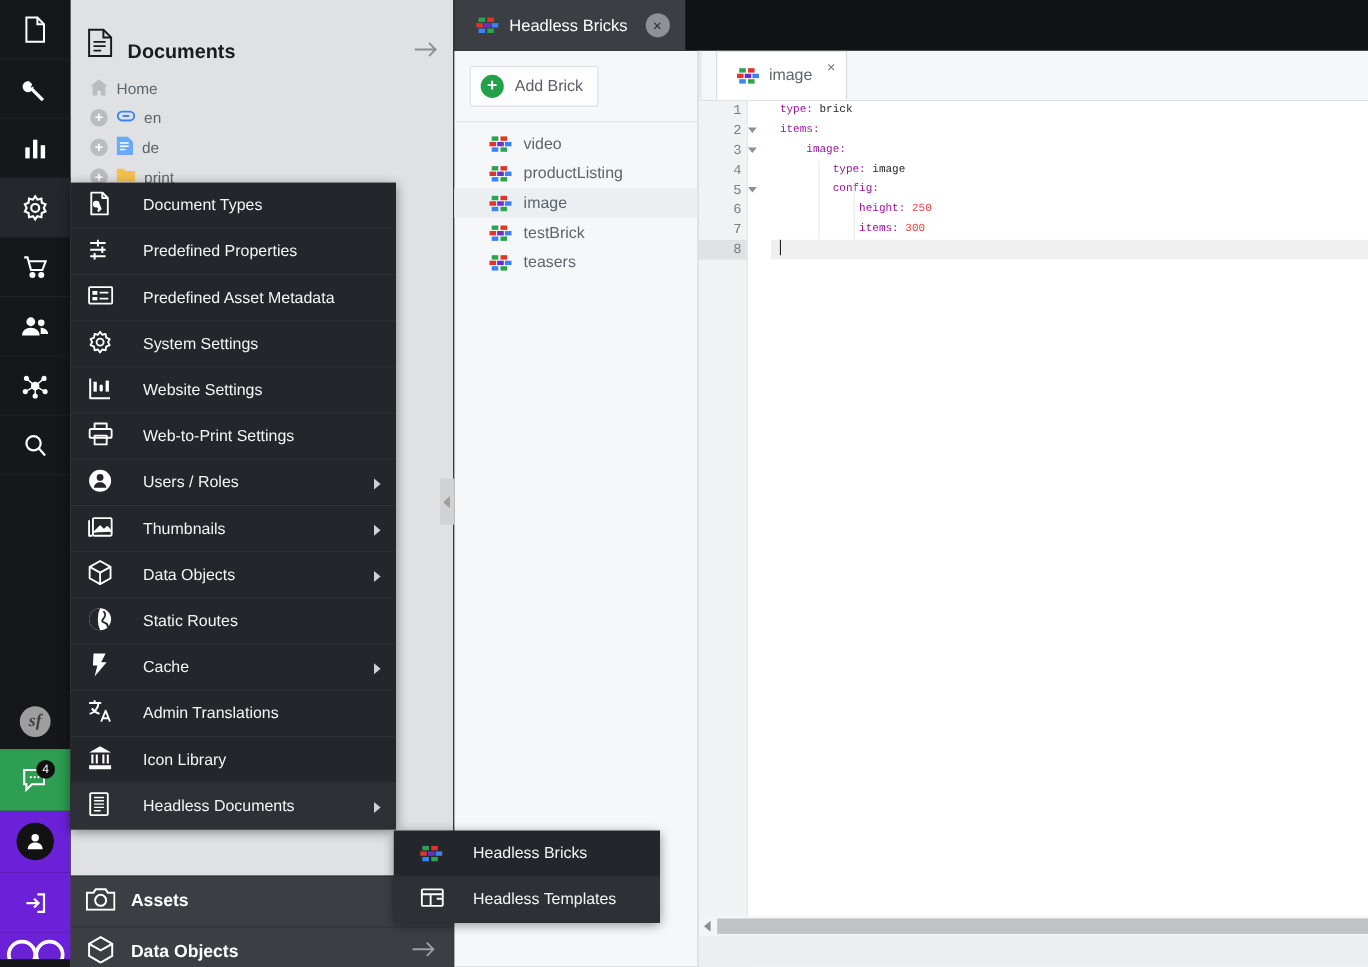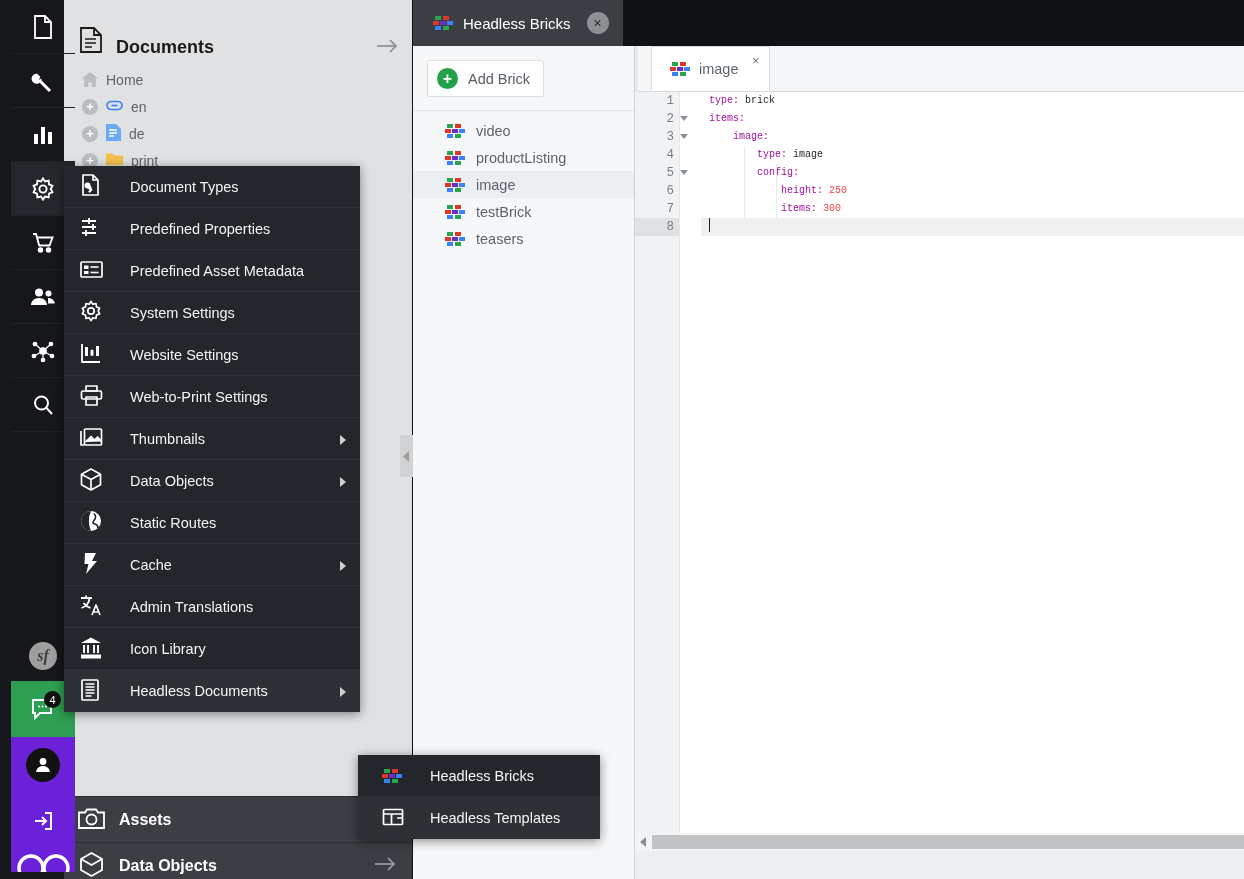--- a/index.html
+++ b/index.html
@@ -7,21 +7,21 @@
     width: 1244px; height: 879px;
     overflow: hidden;
     font-family: "Liberation Sans", sans-serif;
     background: #0d0f12;
   }
   #root { position: relative; width: 1244px; height: 879px; }
 
   
   .rail {
     position: absolute; left: 0; top: 0; width: 64px; height: 879px;
-    background: #15171b; z-index: 40; padding-left: 11px;
+    background: #15171b; z-index: 40;
   }
   .rail-btn {
     position: relative; width: 64px; height: 54px;
     display: flex; align-items: center; justify-content: center;
     border-bottom: 1px solid #1f2226;
     color: #ffffff;
   }
   .rail-btn.active { background: #24272c; }
   .rail-btn svg { display: block; }
 
@@ -650,20 +650,31 @@
           <span><svg width="23" height="23" viewBox="0 0 23 23" fill="none" stroke="#fff" stroke-width="1.7" stroke-linejoin="round">
               <path d="M6 2h11v5H6z"></path>
               <rect x="1.5" y="7" width="20" height="8" rx="1.5"></rect>
               <path d="M6 13h11v8H6z"></path>
             </svg></span>
         </span>
         <span class="mi-lbl">Web-to-Print Settings</span>
       </div>
       <div class="mi">
         <span class="mi-ico">
+          <span><svg width="22" height="22" viewBox="0 0 22 22" fill="none" stroke="#fff" stroke-width="1.7" stroke-linejoin="round">
+              <circle cx="11" cy="11" r="10" fill="#fff" stroke="none"></circle>
+              <circle cx="11" cy="8" r="3.1" fill="#23262a" stroke="none"></circle>
+              <path d="M5.3 17.5c.4-3.3 2.8-5 5.7-5s5.3 1.7 5.7 5z" fill="#23262a" stroke="none"></path>
+            </svg></span>
+        </span>
+        <span class="mi-lbl">Users / Roles</span>
+        <span class="mi-caret"></span>
+      </div>
+      <div class="mi">
+        <span class="mi-ico">
           <span><svg width="23" height="20" viewBox="0 0 23 20" fill="none" stroke="#fff" stroke-width="1.7" stroke-linejoin="round">
               <path d="M1 4v14h3"></path>
               <rect x="4.5" y="2" width="17" height="16" rx="1"></rect>
               <path d="M5.5 15 11 9.5l3.5 3.5 3-3 4 4.5" fill="#fff" stroke="#fff"></path>
             </svg></span>
         </span>
         <span class="mi-lbl">Thumbnails</span>
         <span class="mi-caret"></span>
       </div>
       <div class="mi">

